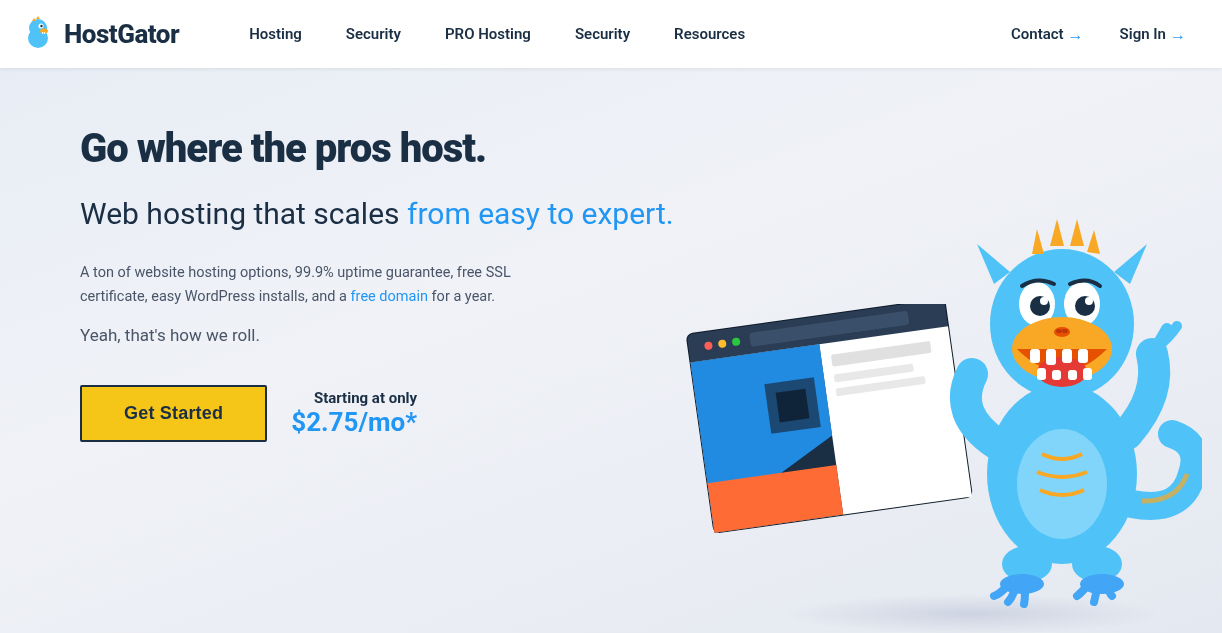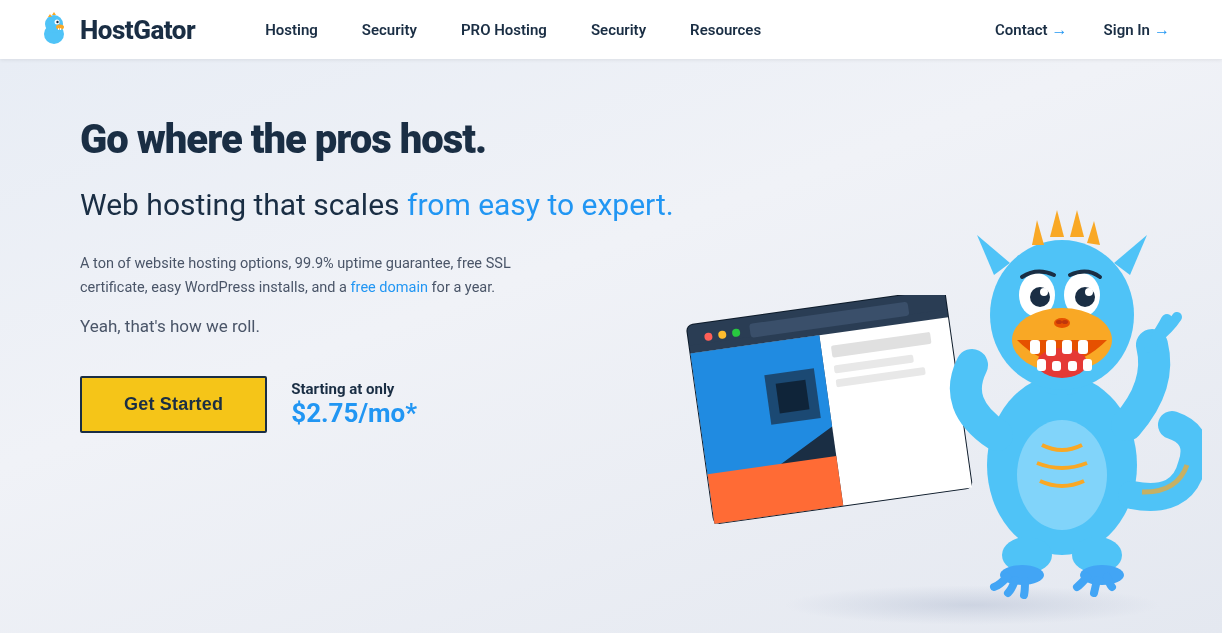--- a/index.html
+++ b/index.html
@@ -7,24 +7,24 @@
       font-family: -apple-system, BlinkMacSystemFont, 'Segoe UI', Roboto, sans-serif;
       background: #f0f2f5;
       width: 1222px;
       min-height: 633px;
       overflow: hidden;
     }
 
     
     header {
       background: #ffffff;
-      height: 59px;
-      display: flex;
-      align-items: center;
-      padding: 0 36px;
+      height: 68px;
+      display: flex;
+      align-items: center;
+      padding: 0 20px;
       box-shadow: 0 1px 4px rgba(0,0,0,0.08);
       position: relative;
       z-index: 10;
     }
 
     .logo-area {
       display: flex;
       align-items: center;
       gap: 8px;
       margin-right: 48px;
@@ -162,20 +162,21 @@
 
     .pricing-info {
       display: flex;
       flex-direction: column;
     }
 
     .pricing-label {
       font-size: 15px;
       font-weight: 700;
       color: #1a2e44;
+      text-align: right;
     }
 
     .pricing-price {
       font-size: 26px;
       font-weight: 700;
       color: #2196F3;
     }
 
     
     .ground-shadow {

